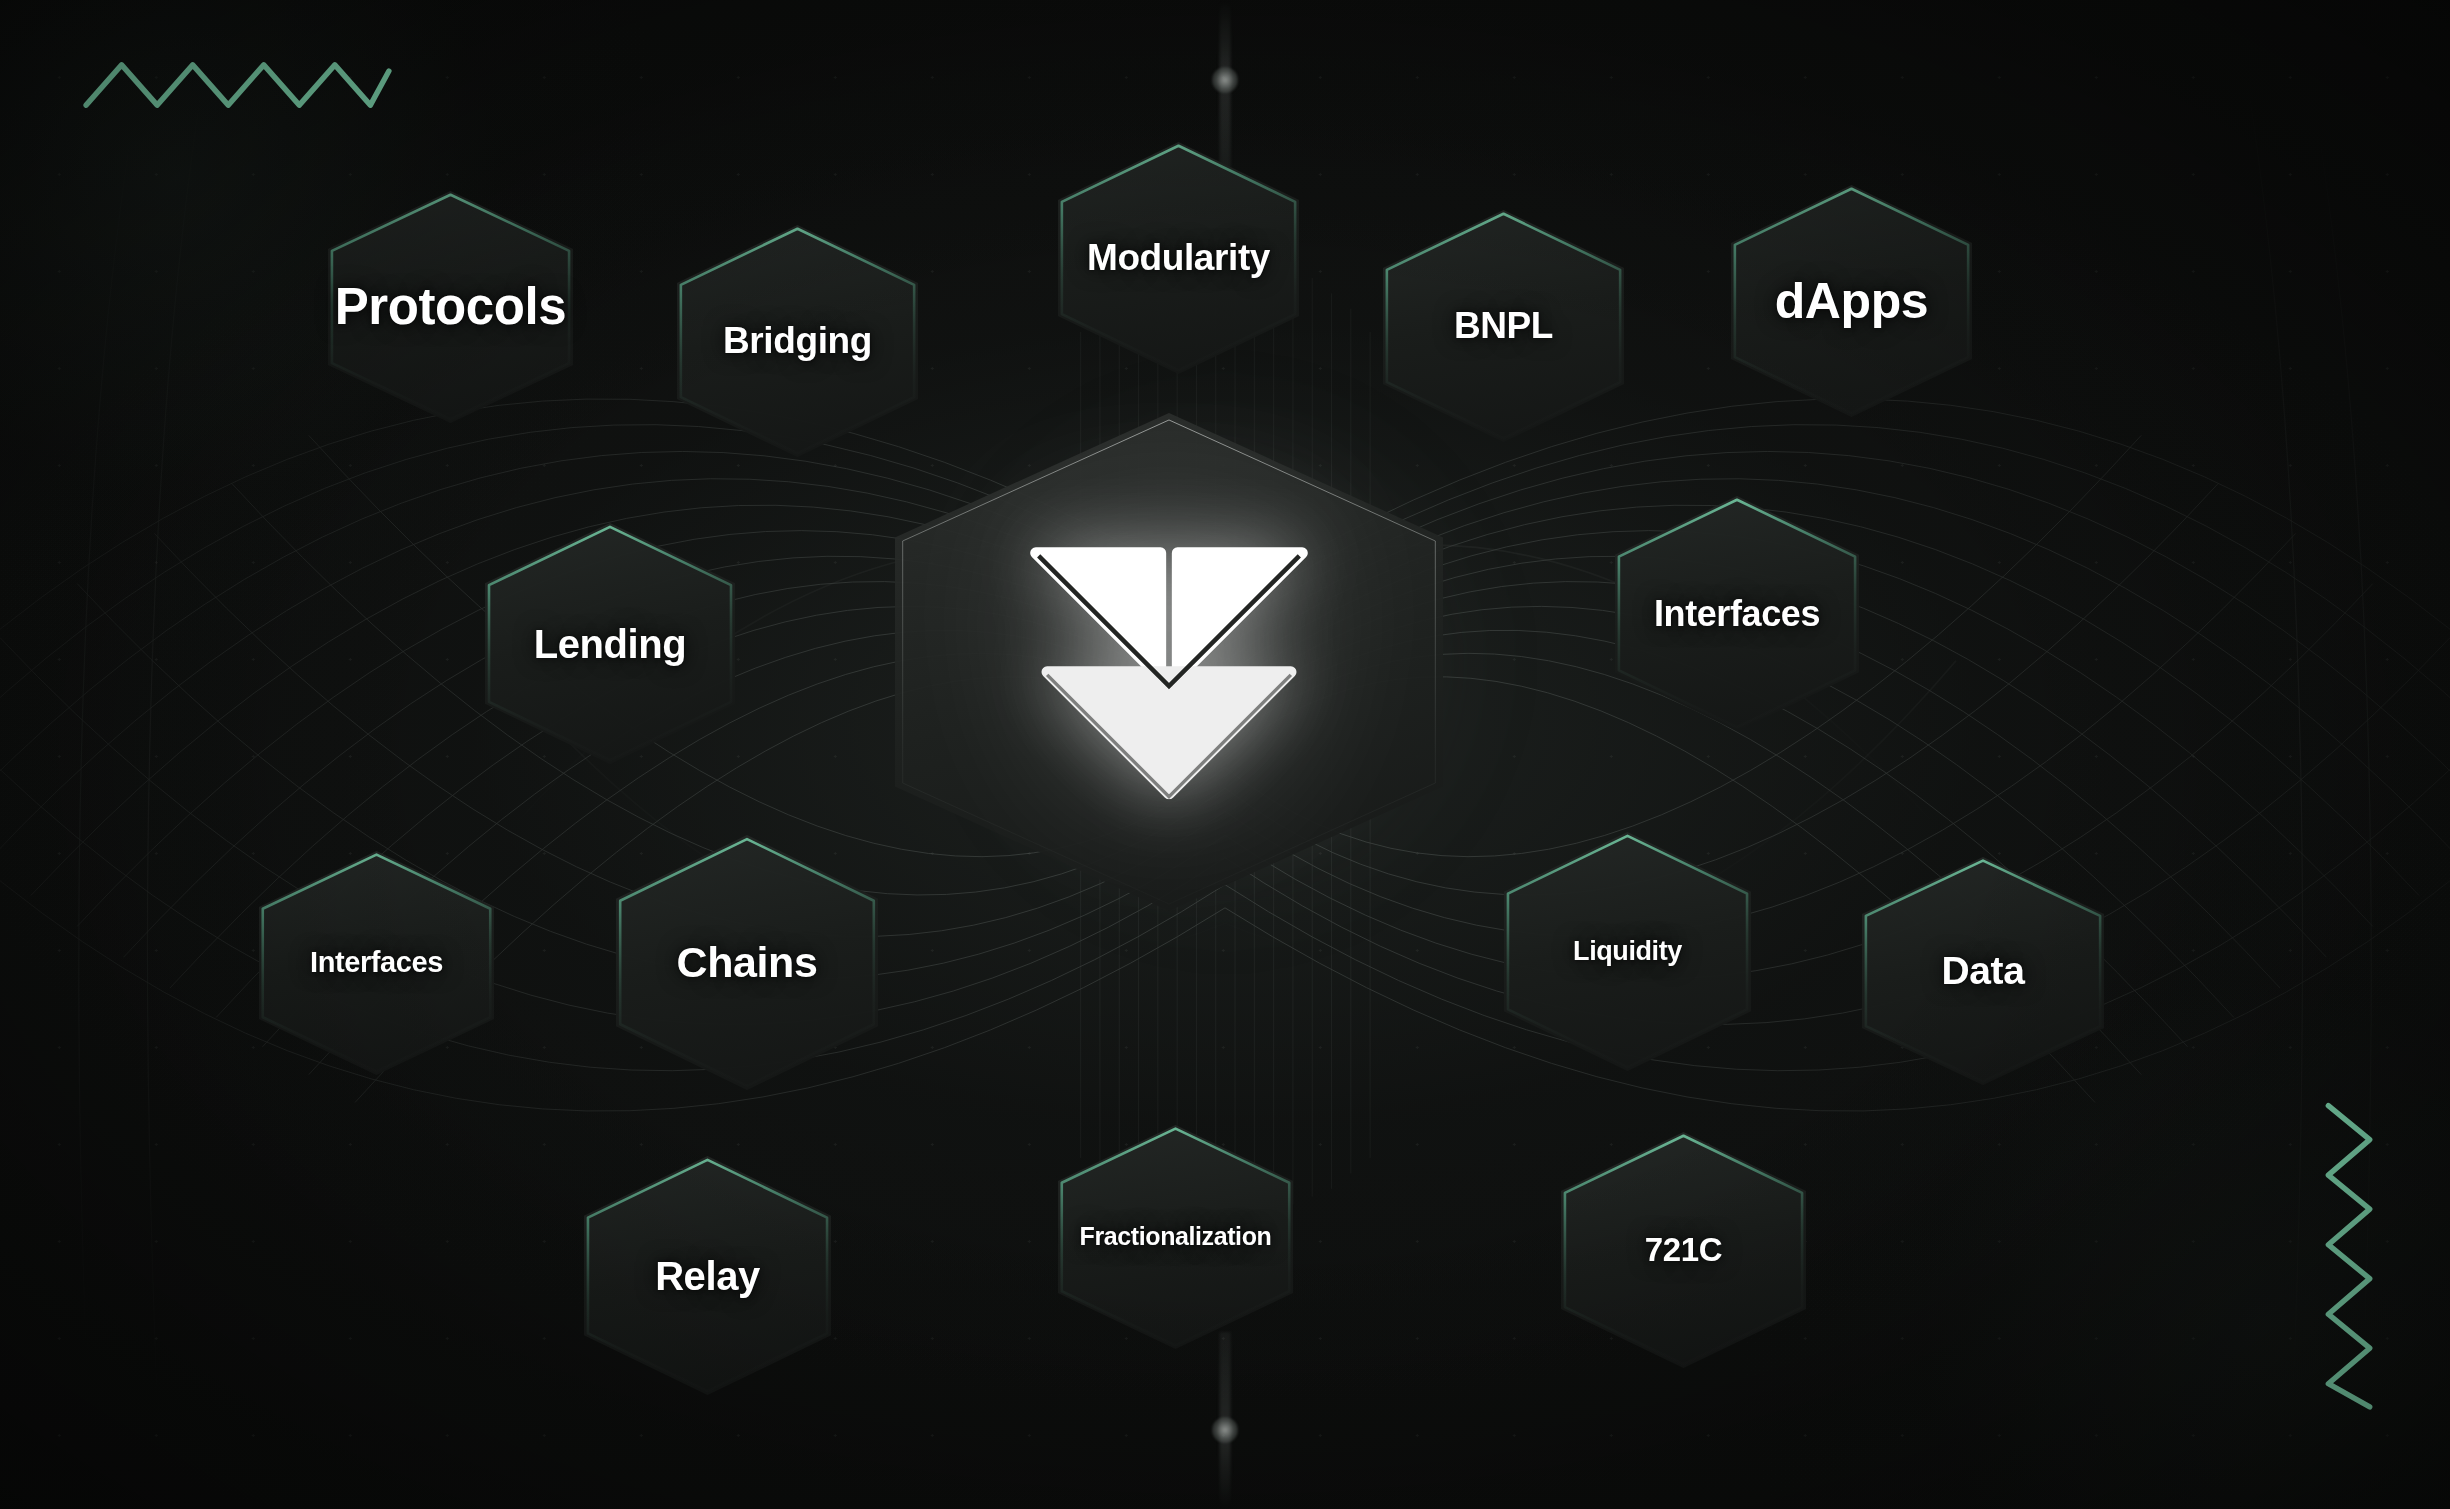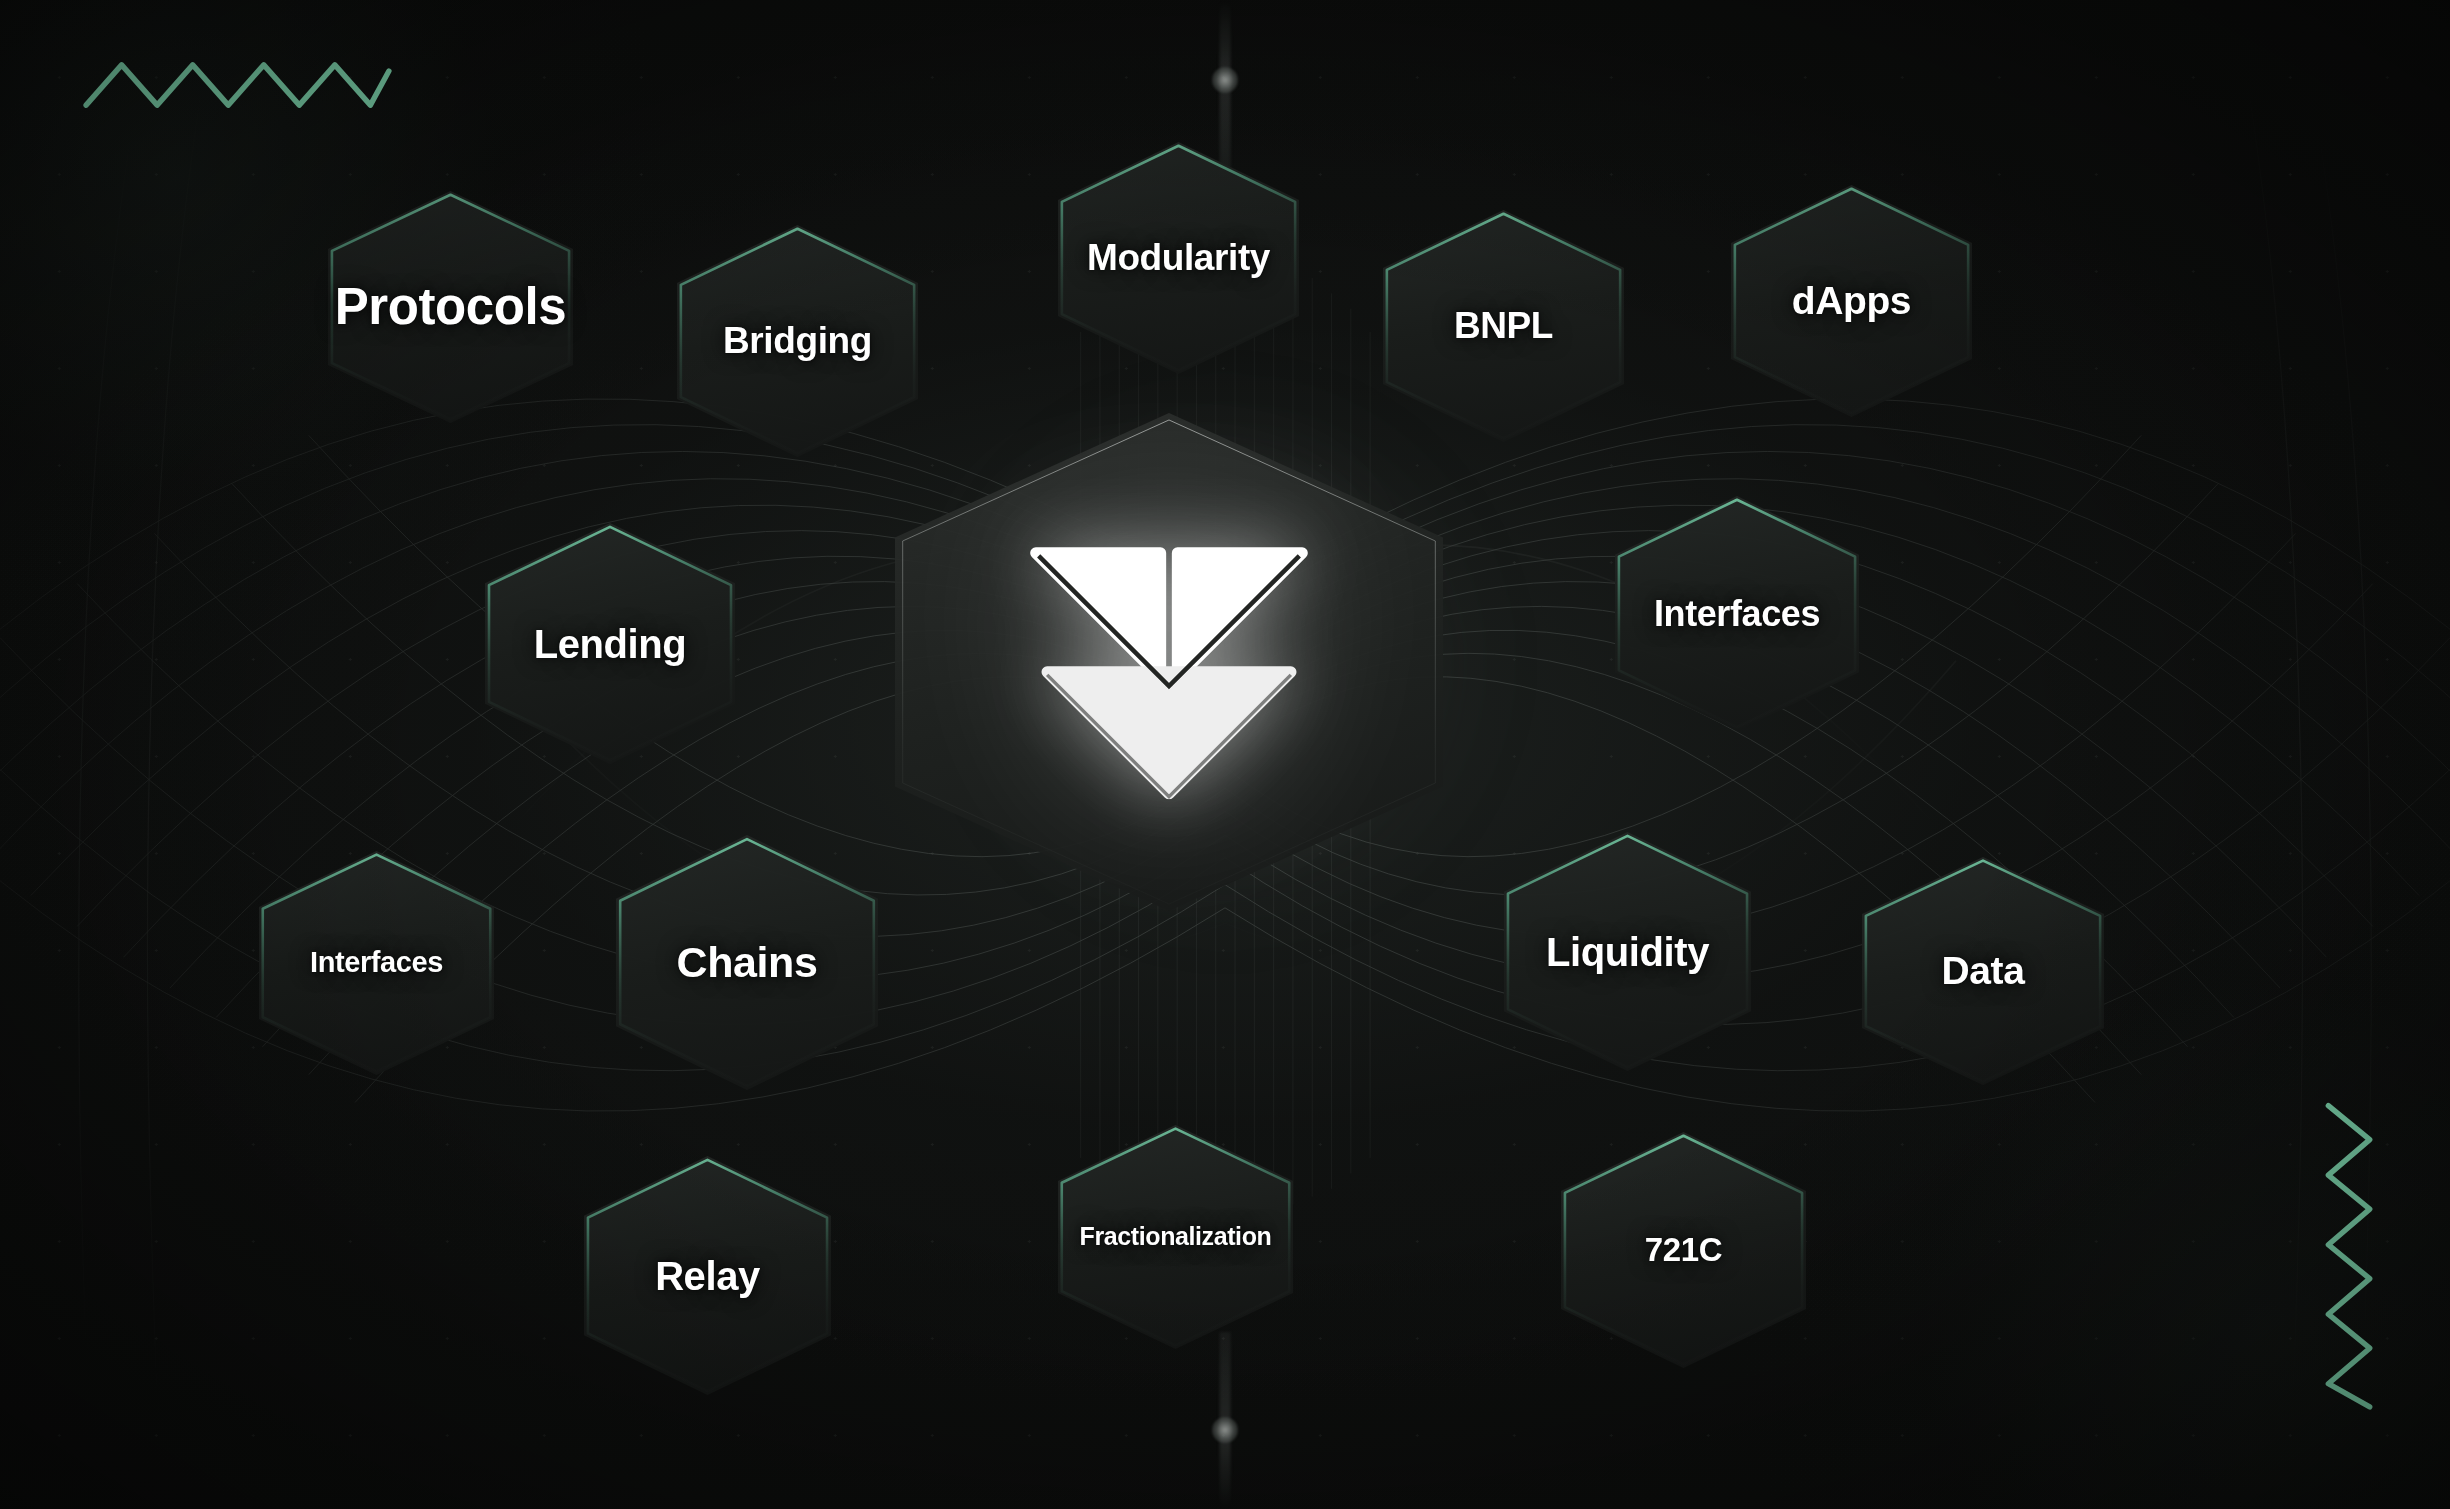--- a/index.html
+++ b/index.html
@@ -299,21 +299,21 @@
             <linearGradient id="hexStroke4" x1="0" y1="0" x2="0.18" y2="1">
               <stop offset="0%" stop-color="#7FD9B0" stop-opacity="0.95"></stop>
               <stop offset="28%" stop-color="#57a385" stop-opacity="0.72"></stop>
               <stop offset="58%" stop-color="#3d6b58" stop-opacity="0.34"></stop>
               <stop offset="82%" stop-color="#2d3c36" stop-opacity="0.16"></stop>
               <stop offset="100%" stop-color="#262b29" stop-opacity="0.08"></stop>
             </linearGradient>
           </defs>
           <path d="M50 1.6 L98.4 25.8 L98.4 74.2 L50 98.4 L1.6 74.2 L1.6 25.8 Z" fill="none" stroke="url(#hexStroke4)" stroke-width="2.6" stroke-linejoin="round" vector-effect="non-scaling-stroke"></path>
         </svg>
-        <div class="hex-label" style="font-size: 39px;">dApps</div>
+        <div class="hex-label" style="font-size: 50px;">dApps</div>
       </div>
       <div class="hex-wrap" style="left: 485px; top: 523px; width: 250px; height: 241px;">
         <div class="hex-body"></div>
         <svg viewBox="0 0 100 100" preserveAspectRatio="none" style="position: absolute; inset: 0px; width: 100%; height: 100%; overflow: visible;">
           <defs>
             <linearGradient id="hexStroke5" x1="0" y1="0" x2="0.18" y2="1">
               <stop offset="0%" stop-color="#7FD9B0" stop-opacity="0.95"></stop>
               <stop offset="28%" stop-color="#57a385" stop-opacity="0.72"></stop>
               <stop offset="58%" stop-color="#3d6b58" stop-opacity="0.34"></stop>
               <stop offset="82%" stop-color="#2d3c36" stop-opacity="0.16"></stop>
@@ -379,21 +379,21 @@
             <linearGradient id="hexStroke9" x1="0" y1="0" x2="0.18" y2="1">
               <stop offset="0%" stop-color="#7FD9B0" stop-opacity="0.95"></stop>
               <stop offset="28%" stop-color="#57a385" stop-opacity="0.72"></stop>
               <stop offset="58%" stop-color="#3d6b58" stop-opacity="0.34"></stop>
               <stop offset="82%" stop-color="#2d3c36" stop-opacity="0.16"></stop>
               <stop offset="100%" stop-color="#262b29" stop-opacity="0.08"></stop>
             </linearGradient>
           </defs>
           <path d="M50 1.6 L98.4 25.8 L98.4 74.2 L50 98.4 L1.6 74.2 L1.6 25.8 Z" fill="none" stroke="url(#hexStroke9)" stroke-width="2.6" stroke-linejoin="round" vector-effect="non-scaling-stroke"></path>
         </svg>
-        <div class="hex-label" style="font-size: 40px;">Liquidity</div>
+        <div class="hex-label" style="font-size: 27px;">Liquidity</div>
       </div>
       <div class="hex-wrap" style="left: 1862px; top: 857px; width: 242px; height: 228px;">
         <div class="hex-body"></div>
         <svg viewBox="0 0 100 100" preserveAspectRatio="none" style="position: absolute; inset: 0px; width: 100%; height: 100%; overflow: visible;">
           <defs>
             <linearGradient id="hexStroke10" x1="0" y1="0" x2="0.18" y2="1">
               <stop offset="0%" stop-color="#7FD9B0" stop-opacity="0.95"></stop>
               <stop offset="28%" stop-color="#57a385" stop-opacity="0.72"></stop>
               <stop offset="58%" stop-color="#3d6b58" stop-opacity="0.34"></stop>
               <stop offset="82%" stop-color="#2d3c36" stop-opacity="0.16"></stop>

